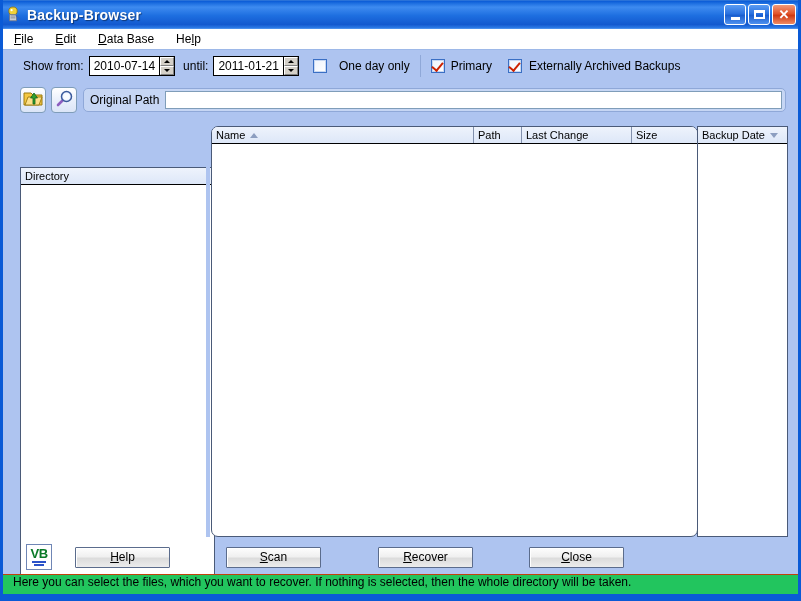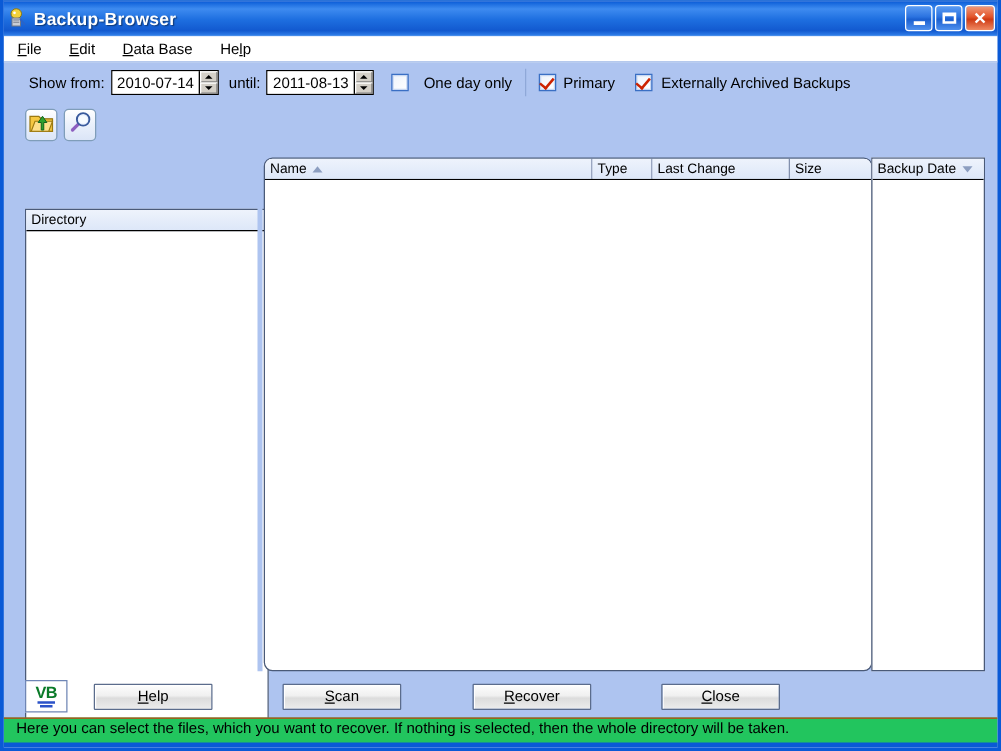--- a/index.html
+++ b/index.html
@@ -213,21 +213,21 @@
     position: absolute; left: 203px; top: 126px; width: 4px; height: 411px;
     background: #aec4f0;
   }
 
   
   .buttonbar {
     position: absolute; left: 0px; top: 542px; width: 795px; height: 30px;
     display: flex; align-items: center;
   }
   .vb-logo {
-    width: 34px; height: 26px; margin-left: 17px;
+    width: 26px; height: 26px; margin-left: 23px;
     border: 1px solid #6f86b5;
     background: #ffffff;
     display: flex; align-items: center; justify-content: center;
     flex-direction: column;
     box-sizing: border-box;
   }
   .vb-txt { font-size: 13px; font-weight: bold; color: #0a7a28; line-height: 12px; letter-spacing: -0.5px; }
   .vb-line { width: 14px; height: 2px; background: #2b52c8; margin-top: 1px; }
   .vb-line2 { width: 10px; height: 2px; background: #2b52c8; margin-top: 1px; }
 
@@ -305,21 +305,21 @@
         <div>
             <span class="arr-u"></span>
           </div>
         <div>
             <span class="arr-d"></span>
           </div>
       </span>
     </span>
     <span class="lbl" style="margin-left:8px;">until:</span>
     <span class="spin-field" style="margin-left:5px;">
-      <span class="val">2011-08-13</span>
+      <span class="val">2011-01-21</span>
       <span class="spin-btns">
         <div>
             <span class="arr-u"></span>
           </div>
         <div>
             <span class="arr-d"></span>
           </div>
       </span>
     </span>
     <span class="cb" style="margin-left:14px;"></span>
@@ -344,41 +344,45 @@
     </div>
     <div class="tool-btn" style="margin-left:5px;">
       <span>
         <svg width="19" height="19" viewBox="0 0 19 19">
           <line x1="3" y1="16" x2="8.5" y2="10.5" stroke="#8d5fc0" stroke-width="2.6" stroke-linecap="round"></line>
           <circle cx="11.5" cy="7.5" r="5" fill="#e8f0ff" stroke="#3a5a9c" stroke-width="1.5"></circle>
           <circle cx="11.5" cy="7.5" r="3.2" fill="#ffffff" opacity="0.7"></circle>
         </svg>
       </span>
     </div>
+    <div class="path-group" style="margin-left:6px; margin-right:12px;">
+      <span class="path-label">Original Path</span>
+      <input class="path-input" type="text" value="" placeholder="" style="">
+    </div>
   </div>
 
   <div class="list-panel" id="dir-panel">
     <div class="hdr-row">
       <div class="hdr-cell" style="width:100%;">
         <span>Directory</span>
       </div>
     </div>
     <div></div>
   </div>
 
   <div class="splitter"></div>
 
   <div class="list-panel" id="file-panel">
     <div class="hdr-row">
       <div class="hdr-cell" style="width:262px;">
         <span>Name</span>
         <span class="sort-asc"></span>
       </div>
       <div class="hdr-cell" style="width:48px;">
-        <span>Type</span>
+        <span>Path</span>
       </div>
       <div class="hdr-cell" style="width:110px;">
         <span>Last Change</span>
       </div>
       <div class="hdr-cell" style="width:65px;">
         <span>Size</span>
       </div>
     </div>
     <div></div>
   </div>

